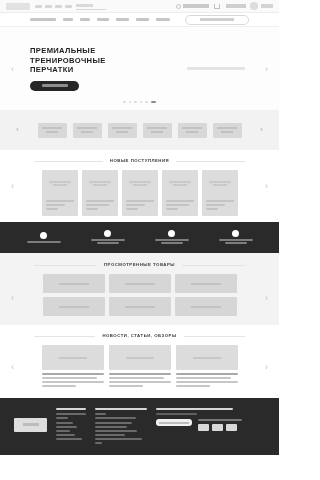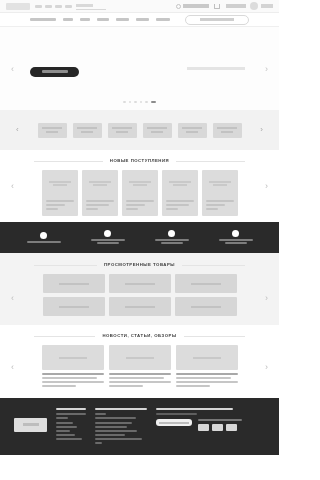--- a/index.html
+++ b/index.html
@@ -255,20 +255,23 @@
     <span class="nav-cta">
         <i></i>
       </span>
   </div>
 
   <div class="hero">
     <span class="hero-arrow left">‹</span>
     <span class="hero-arrow right">›</span>
 
     <div class="hero-inner">
+      <div class="hero-title">ПРЕМИАЛЬНЫЕ
+ТРЕНИРОВОЧНЫЕ
+ПЕРЧАТКИ</div>
       <div class="hero-sub">
         <i class="ln" style="width:72px"></i>
         <i class="ln" style="width:78px"></i>
         <i class="ln" style="width:54px"></i>
       </div>
       <div class="hero-btn">
         <i></i>
       </div>
     </div>
 

